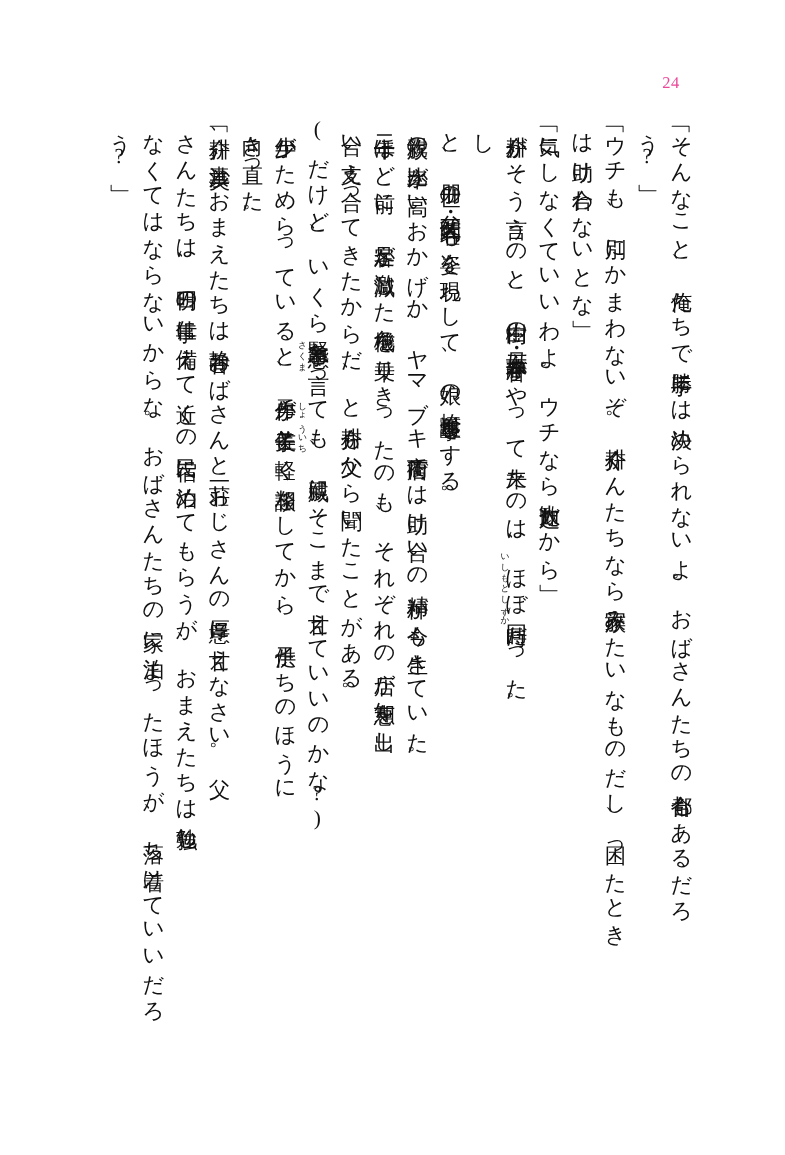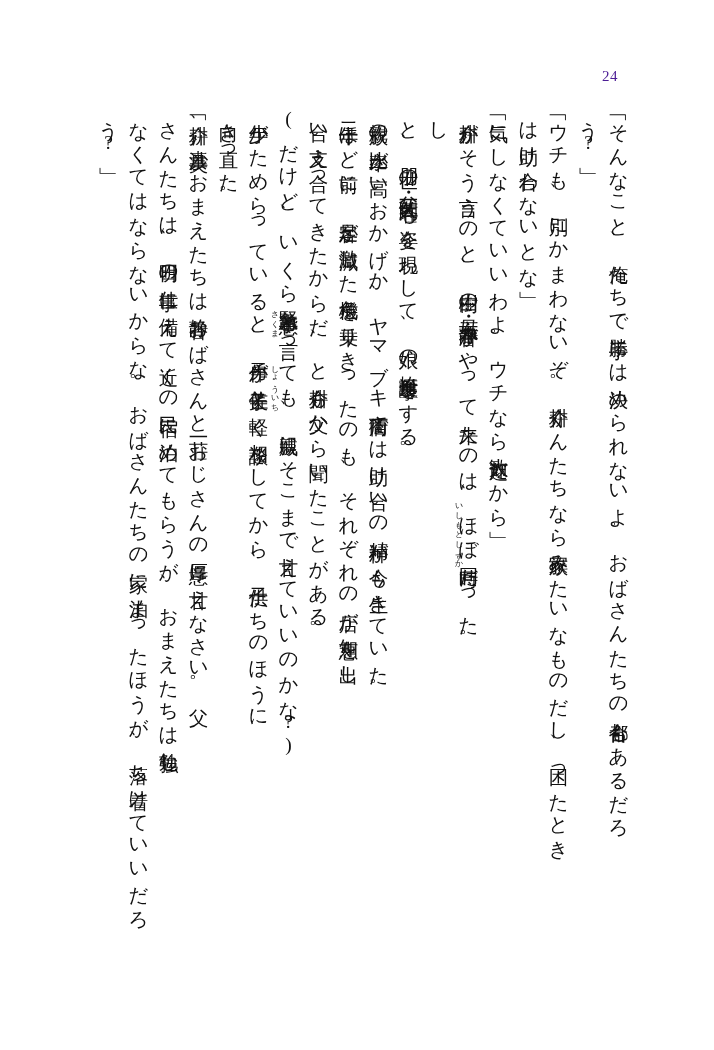--- a/index.html
+++ b/index.html
@@ -16,21 +16,21 @@
     color: #111111;
   }
 
   
   .page-number {
     position: absolute;
     top: 68px;
     right: 96px;
     font-size: 15px;
     letter-spacing: 0.5px;
-    color: #4c1d95;
+    color: #ec4899;
     font-family: "Liberation Serif", "DejaVu Serif", serif;
   }
 
   
   .page-body {
     position: absolute;
     top: 108px;
     right: 86px;
     left: 86px;
     height: 880px;

